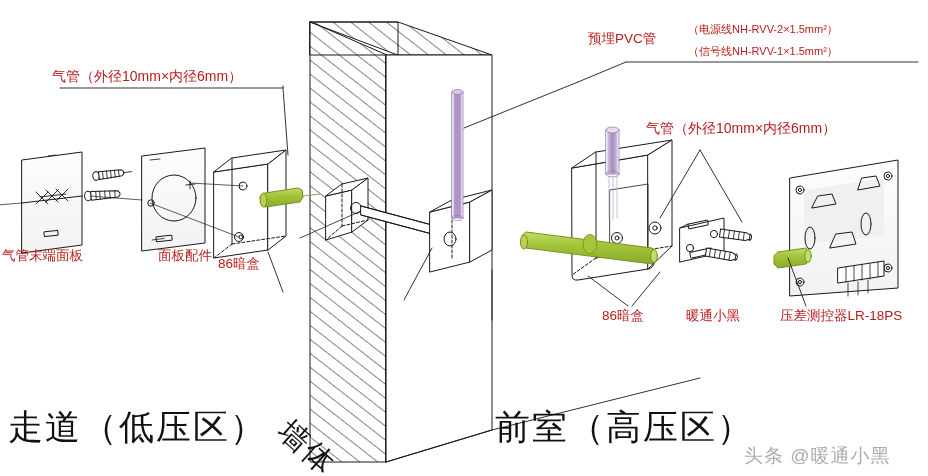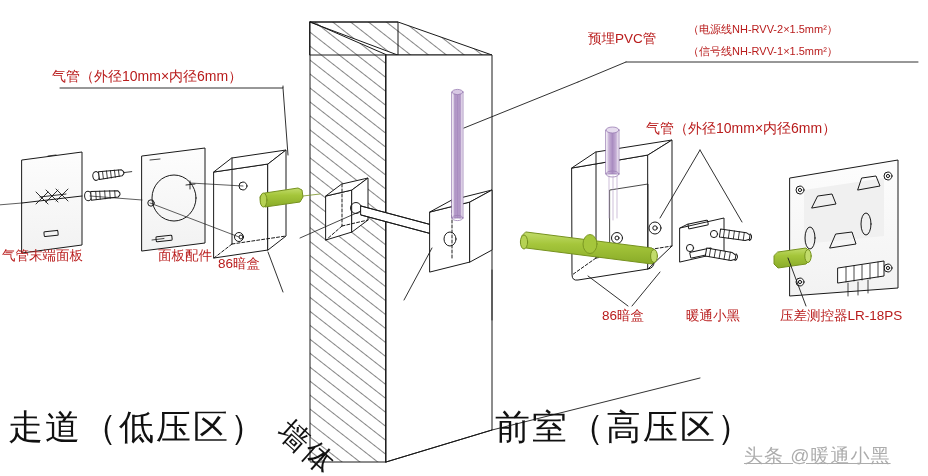--- a/index.html
+++ b/index.html
@@ -283,15 +283,15 @@
   <div class="lbl lbl-sm" style="left:218px;top:256px;">86暗盒</div>
 
   <div class="lbl lbl-sm" style="left:602px;top:308px;">86暗盒</div>
   <div class="lbl lbl-sm" style="left:686px;top:308px;">暖通小黑</div>
   <div class="lbl lbl-sm" style="left:780px;top:308px;">压差测控器LR-18PS</div>
 
   <div class="lbl lbl-big" style="left:8px;top:405px;">走道（低压区）</div>
   <div class="lbl lbl-big" style="left:296px;top:412px;transform:rotate(42deg);transform-origin:left top;font-size:30px;">墙体</div>
   <div class="lbl lbl-big" style="left:495px;top:405px;">前室（高压区）</div>
 
-  <div class="wm" style="left:744px;top:443px;text-decoration:underline;">头条 @暖通小黑</div>
+  <div class="wm" style="left:744px;top:443px;">头条 @暖通小黑</div>
 
 </div>
 
 </body></html>

